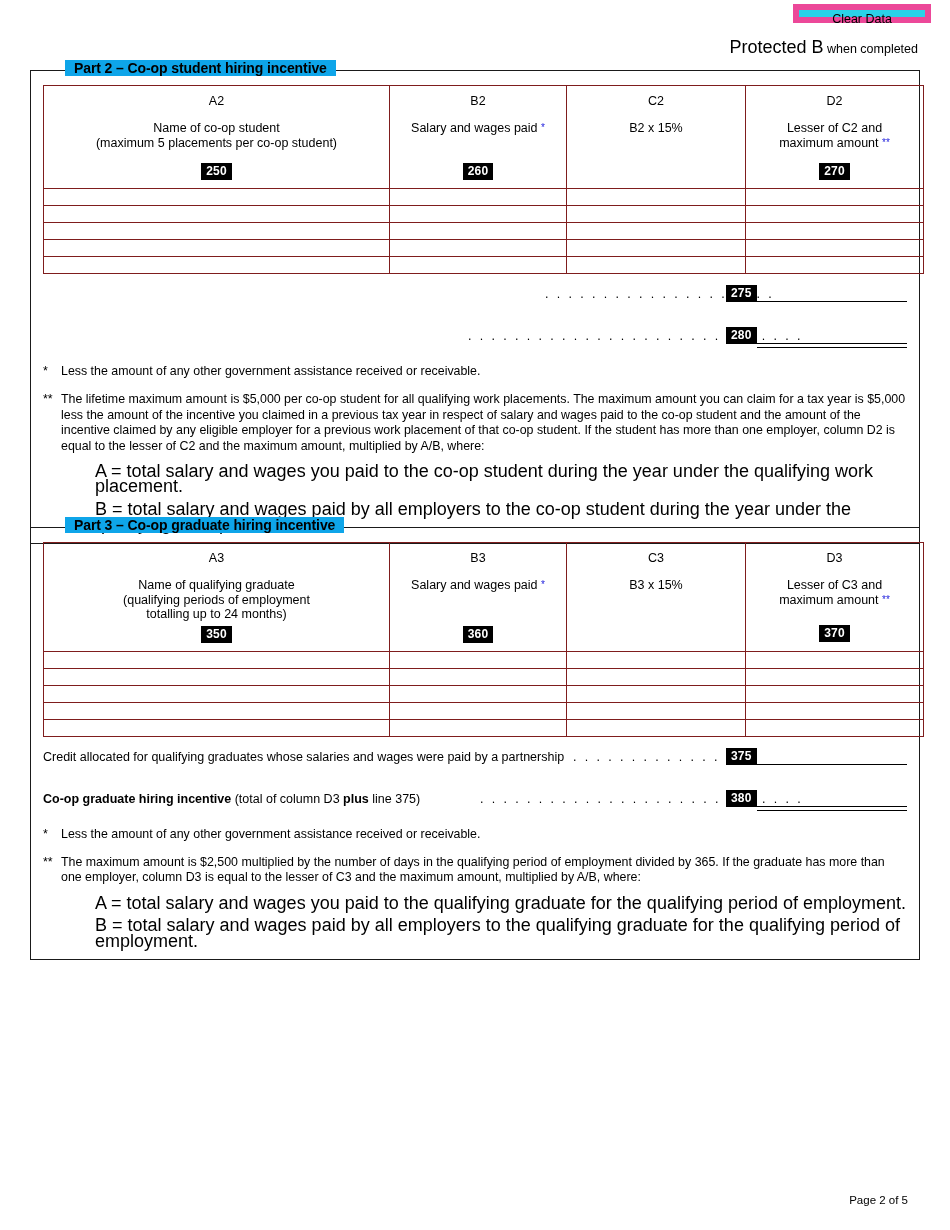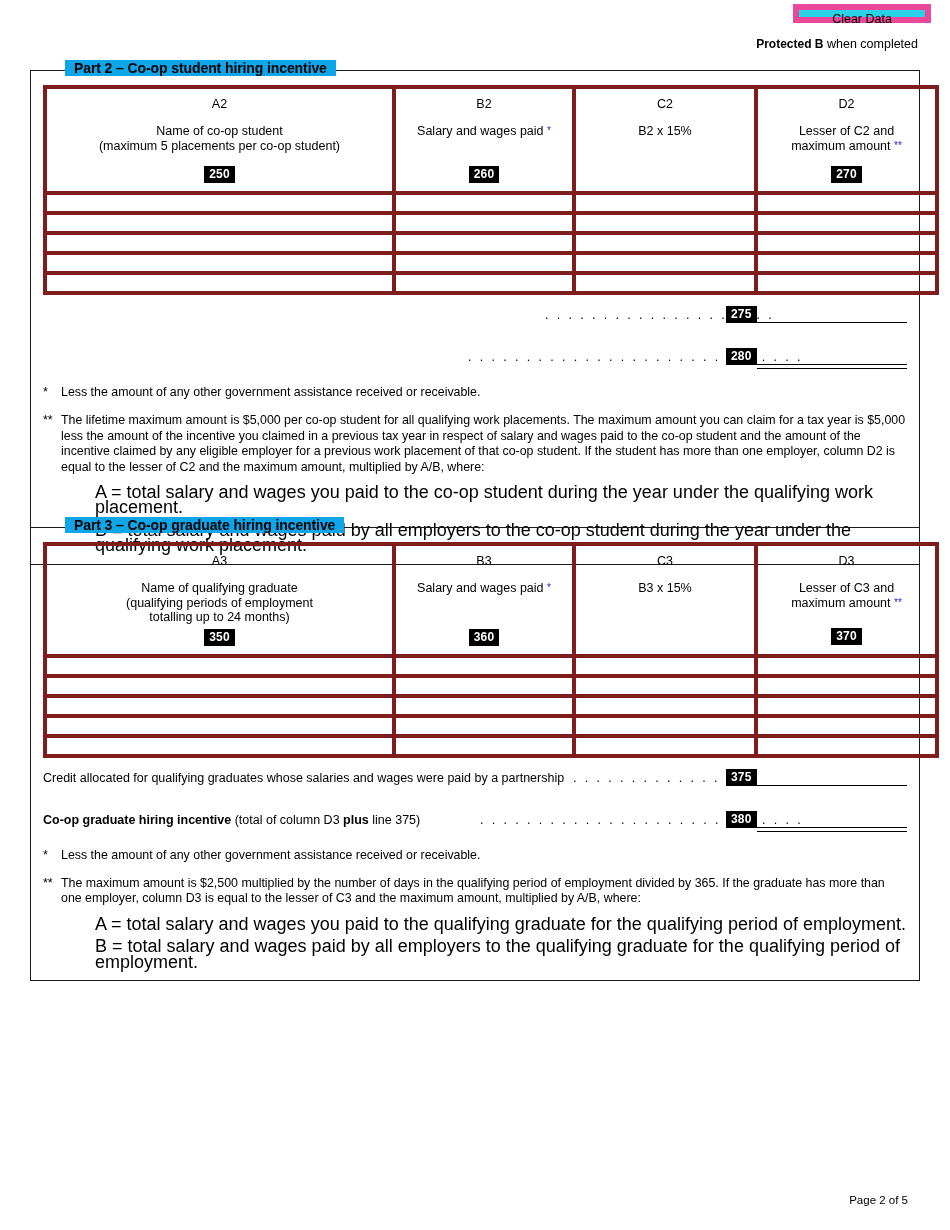--- a/index.html
+++ b/index.html
@@ -39,21 +39,21 @@
     box-sizing: border-box;
     padding: 0;
   }
   .protected-b {
     position: absolute;
     top: 37px;
     right: 32px;
     font-size: 12.5px;
     white-space: nowrap;
   }
-  .protected-b .pb-bold { font-weight: bold; font-size: 12px; }
+  .protected-b .pb-bold { font-weight: normal; font-size: 18px; }
   .protected-b .pb-reg  { font-weight: normal; }
 
   
   .section {
     position: absolute;
     left: 30px;
     width: 890px;
     border: 1.3px solid #1a1a1a;
     box-sizing: border-box;
   }
@@ -72,21 +72,21 @@
     padding: 14px 12px 10px 12px;
   }
 
   
   table.form-table {
     border-collapse: collapse;
     width: 100%;
     table-layout: fixed;
   }
   table.form-table td {
-    border: 4px solid #7f1d1d;
+    border: 1px solid #7f1d1d;
     padding: 0;
     vertical-align: top;
   }
   td.col-a { width: 345px; }
   td.col-b { width: 176px; }
   td.col-c { width: 178px; }
   td.col-d { width: 177px; }
 
   .th-cell {
     text-align: center;

